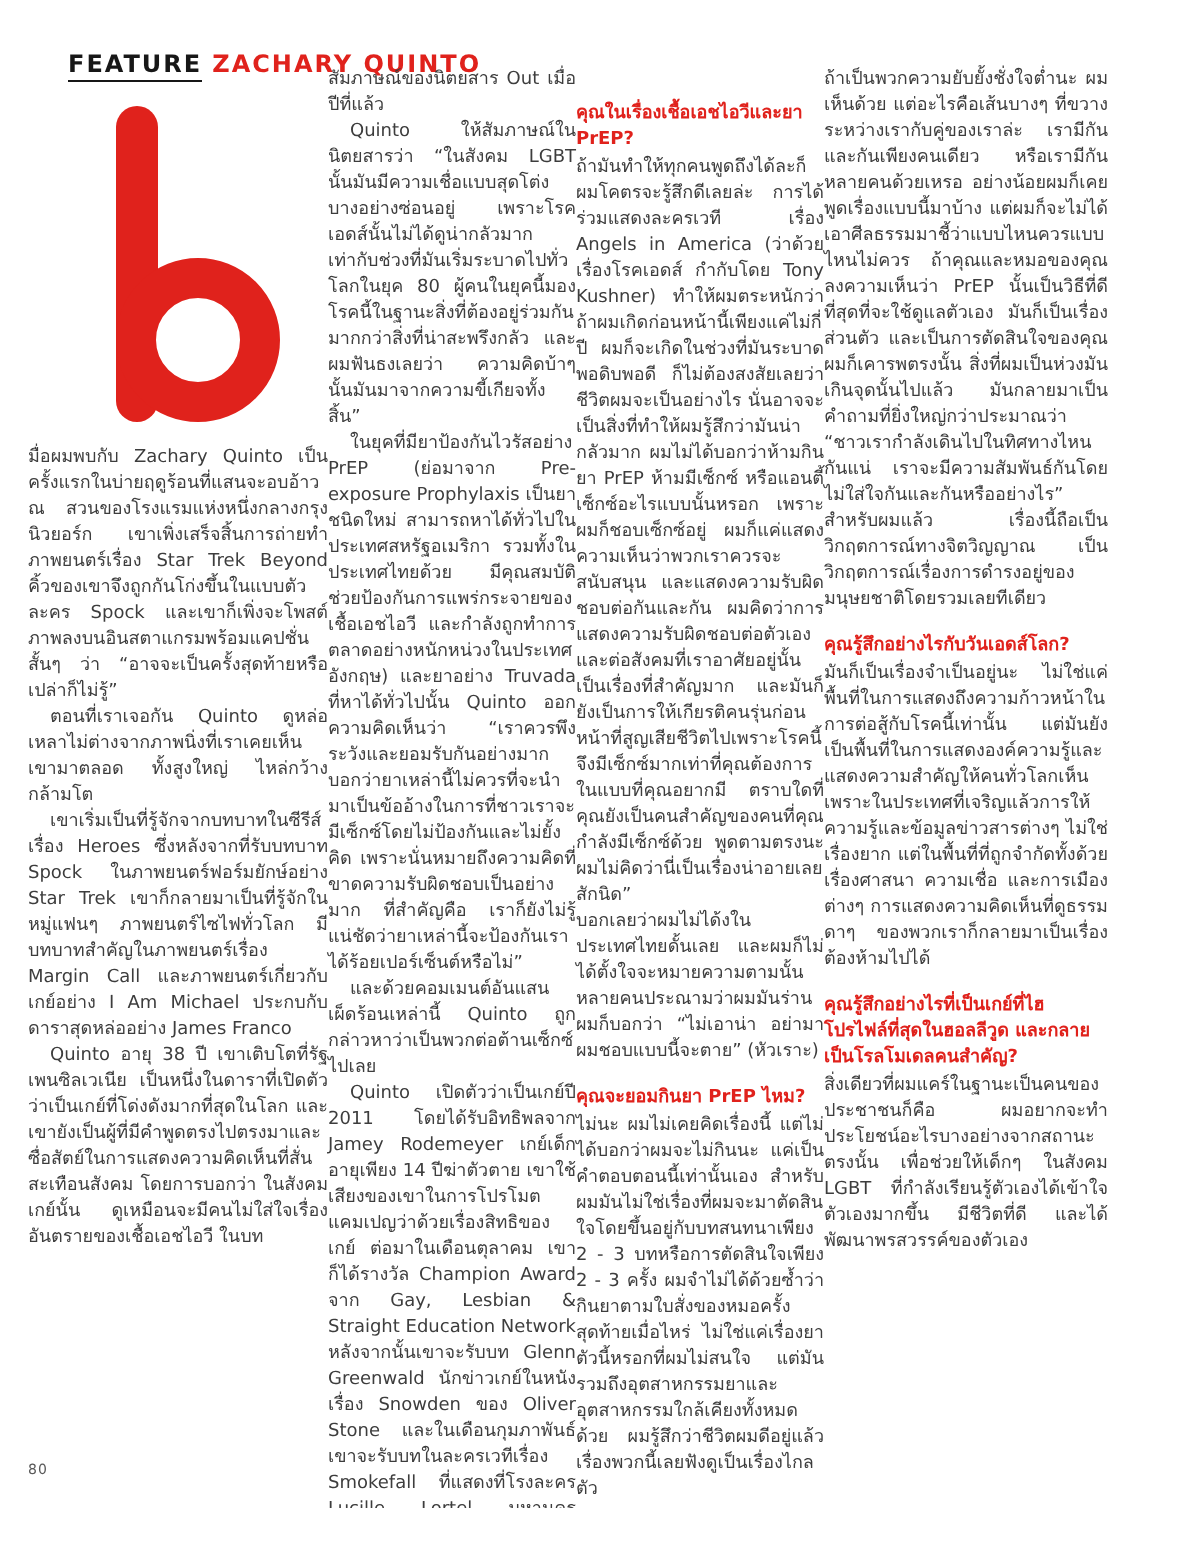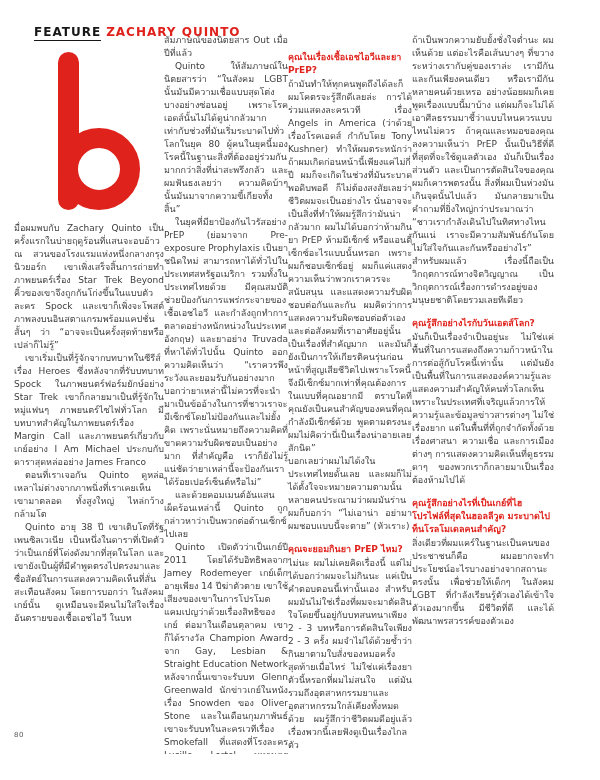--- a/index.html
+++ b/index.html
@@ -63,22 +63,22 @@
   <div class="col col1">
     <div class="kicker-row">
       <span class="kicker">FEATURE</span><span class="feature-name">ZACHARY QUINTO</span>
     </div>
     <div class="dropcap">
       <div class="dc-stem"></div>
       <div class="dc-ring"></div>
     </div>
     <div class="paras">
         <p class="lead">มื่อผมพบกับ Zachary Quinto เป็นครั้งแรกในบ่ายฤดูร้อนที่แสนจะอบอ้าว ณ สวนของโรงแรมแห่งหนึ่งกลางกรุงนิวยอร์ก เขาเพิ่งเสร็จสิ้นการถ่ายทำภาพยนตร์เรื่อง Star Trek Beyond คิ้วของเขาจึงถูกกันโก่งขึ้นในแบบตัวละคร Spock และเขาก็เพิ่งจะโพสต์ภาพลงบนอินสตาแกรมพร้อมแคปชั่นสั้นๆ ว่า “อาจจะเป็นครั้งสุดท้ายหรือเปล่าก็ไม่รู้”</p>
+        <p class="body">ตอนที่เราเจอกัน Quinto ดูหล่อเหลาไม่ต่างจากภาพนิ่งที่เราเคยเห็นเขามาตลอด ทั้งสูงใหญ่ ไหล่กว้าง กล้ามโต</p>
         <p class="body">เขาเริ่มเป็นที่รู้จักจากบทบาทในซีรีส์เรื่อง Heroes ซึ่งหลังจากที่รับบทบาท Spock ในภาพยนตร์ฟอร์มยักษ์อย่าง Star Trek เขาก็กลายมาเป็นที่รู้จักในหมู่แฟนๆ ภาพยนตร์ไซไฟทั่วโลก มีบทบาทสำคัญในภาพยนตร์เรื่อง Margin Call และภาพยนตร์เกี่ยวกับเกย์อย่าง I Am Michael ประกบกับดาราสุดหล่ออย่าง James Franco</p>
-        <p class="body">ตอนที่เราเจอกัน Quinto ดูหล่อเหลาไม่ต่างจากภาพนิ่งที่เราเคยเห็นเขามาตลอด ทั้งสูงใหญ่ ไหล่กว้าง กล้ามโต</p>
         <p class="body">Quinto อายุ 38 ปี เขาเติบโตที่รัฐเพนซิลเวเนีย เป็นหนึ่งในดาราที่เปิดตัวว่าเป็นเกย์ที่โด่งดังมากที่สุดในโลก และเขายังเป็นผู้ที่มีคำพูดตรงไปตรงมาและซื่อสัตย์ในการแสดงความคิดเห็นที่สั่นสะเทือนสังคม โดยการบอกว่า ในสังคมเกย์นั้น ดูเหมือนจะมีคนไม่ใส่ใจเรื่องอันตรายของเชื้อเอชไอวี ในบท</p>
       </div>
   </div>
 
   <div class="col col2 paras">
       <p class="flush">สัมภาษณ์ของนิตยสาร Out เมื่อปีที่แล้ว</p>
       <p class="body">Quinto ให้สัมภาษณ์ในนิตยสารว่า “ในสังคม LGBT นั้นมันมีความเชื่อแบบสุดโต่งบางอย่างซ่อนอยู่ เพราะโรคเอดส์นั้นไม่ได้ดูน่ากลัวมากเท่ากับช่วงที่มันเริ่มระบาดไปทั่วโลกในยุค 80 ผู้คนในยุคนี้มองโรคนี้ในฐานะสิ่งที่ต้องอยู่ร่วมกันมากกว่าสิ่งที่น่าสะพรึงกลัว และผมฟันธงเลยว่า ความคิดบ้าๆ นั้นมันมาจากความขี้เกียจทั้งสิ้น”</p>
       <p class="body">ในยุคที่มียาป้องกันไวรัสอย่าง PrEP (ย่อมาจาก Pre-exposure Prophylaxis เป็นยาชนิดใหม่ สามารถหาได้ทั่วไปในประเทศสหรัฐอเมริกา รวมทั้งในประเทศไทยด้วย มีคุณสมบัติช่วยป้องกันการแพร่กระจายของเชื้อเอชไอวี และกำลังถูกทำการตลาดอย่างหนักหน่วงในประเทศอังกฤษ) และยาอย่าง Truvada ที่หาได้ทั่วไปนั้น Quinto ออกความคิดเห็นว่า “เราควรพึงระวังและยอมรับกันอย่างมาก บอกว่ายาเหล่านี้ไม่ควรที่จะนำมาเป็นข้ออ้างในการที่ชาวเราจะมีเซ็กซ์โดยไม่ป้องกันและไม่ยั้งคิด เพราะนั่นหมายถึงความคิดที่ขาดความรับผิดชอบเป็นอย่างมาก ที่สำคัญคือ เราก็ยังไม่รู้แน่ชัดว่ายาเหล่านี้จะป้องกันเราได้ร้อยเปอร์เซ็นต์หรือไม่”</p>
       <p class="body">และด้วยคอมเมนต์อันแสนเผ็ดร้อนเหล่านี้ Quinto ถูกกล่าวหาว่าเป็นพวกต่อต้านเซ็กซ์ไปเลย</p>
       <p class="body">Quinto เปิดตัวว่าเป็นเกย์ปี 2011 โดยได้รับอิทธิพลจาก Jamey Rodemeyer เกย์เด็กอายุเพียง 14 ปีฆ่าตัวตาย เขาใช้เสียงของเขาในการโปรโมตแคมเปญว่าด้วยเรื่องสิทธิของเกย์ ต่อมาในเดือนตุลาคม เขาก็ได้รางวัล Champion Award จาก Gay, Lesbian &amp; Straight Education Network หลังจากนั้นเขาจะรับบท Glenn Greenwald นักข่าวเกย์ในหนังเรื่อง Snowden ของ Oliver Stone และในเดือนกุมภาพันธ์ เขาจะรับบทในละครเวทีเรื่อง Smokefall ที่แสดงที่โรงละคร Lucille Lortel มหานครนิวยอร์ก</p>
@@ -87,19 +87,19 @@
       <p class="heading first">คุณในเรื่องเชื้อเอชไอวีและยา PrEP?</p>
       <p class="flush">ถ้ามันทำให้ทุกคนพูดถึงได้ละก็ ผมโคตรจะรู้สึกดีเลยล่ะ การได้ร่วมแสดงละครเวที เรื่อง Angels in America (ว่าด้วยเรื่องโรคเอดส์ กำกับโดย Tony Kushner) ทำให้ผมตระหนักว่า ถ้าผมเกิดก่อนหน้านี้เพียงแค่ไม่กี่ปี ผมก็จะเกิดในช่วงที่มันระบาดพอดิบพอดี ก็ไม่ต้องสงสัยเลยว่าชีวิตผมจะเป็นอย่างไร นั่นอาจจะเป็นสิ่งที่ทำให้ผมรู้สึกว่ามันน่ากลัวมาก ผมไม่ได้บอกว่าห้ามกินยา PrEP ห้ามมีเซ็กซ์ หรือแอนตี้เซ็กซ์อะไรแบบนั้นหรอก เพราะผมก็ชอบเซ็กซ์อยู่ ผมก็แค่แสดงความเห็นว่าพวกเราควรจะสนับสนุน และแสดงความรับผิดชอบต่อกันและกัน ผมคิดว่าการแสดงความรับผิดชอบต่อตัวเอง และต่อสังคมที่เราอาศัยอยู่นั้นเป็นเรื่องที่สำคัญมาก และมันก็ยังเป็นการให้เกียรติคนรุ่นก่อนหน้าที่สูญเสียชีวิตไปเพราะโรคนี้ จึงมีเซ็กซ์มากเท่าที่คุณต้องการ ในแบบที่คุณอยากมี ตราบใดที่คุณยังเป็นคนสำคัญของคนที่คุณกำลังมีเซ็กซ์ด้วย พูดตามตรงนะ ผมไม่คิดว่านี่เป็นเรื่องน่าอายเลยสักนิด”</p>
       <p class="flush">บอกเลยว่าผมไม่ได้งในประเทศไทยดั้นเลย และผมก็ไม่ได้ตั้งใจจะหมายความตามนั้น หลายคนประณามว่าผมมันร่าน ผมก็บอกว่า “ไม่เอาน่า อย่ามา ผมชอบแบบนี้จะตาย” (หัวเราะ)</p>
       <p class="heading">คุณจะยอมกินยา PrEP ไหม?</p>
       <p class="flush">ไม่นะ ผมไม่เคยคิดเรื่องนี้ แต่ไม่ได้บอกว่าผมจะไม่กินนะ แค่เป็นคำตอบตอนนี้เท่านั้นเอง สำหรับผมมันไม่ใช่เรื่องที่ผมจะมาตัดสินใจโดยขึ้นอยู่กับบทสนทนาเพียง 2 - 3 บทหรือการตัดสินใจเพียง 2 - 3 ครั้ง ผมจำไม่ได้ด้วยซ้ำว่ากินยาตามใบสั่งของหมอครั้งสุดท้ายเมื่อไหร่ ไม่ใช่แค่เรื่องยาตัวนี้หรอกที่ผมไม่สนใจ แต่มันรวมถึงอุตสาหกรรมยาและอุตสาหกรรมใกล้เคียงทั้งหมดด้วย ผมรู้สึกว่าชีวิตผมดีอยู่แล้ว เรื่องพวกนี้เลยฟังดูเป็นเรื่องไกลตัว</p>
     </div>
   <div class="col col4 paras">
       <p class="flush">ถ้าเป็นพวกความยับยั้งชั่งใจต่ำนะ ผมเห็นด้วย แต่อะไรคือเส้นบางๆ ที่ขวางระหว่างเรากับคู่ของเราล่ะ เรามีกันและกันเพียงคนเดียว หรือเรามีกันหลายคนด้วยเหรอ อย่างน้อยผมก็เคยพูดเรื่องแบบนี้มาบ้าง แต่ผมก็จะไม่ได้เอาศีลธรรมมาชี้ว่าแบบไหนควรแบบไหนไม่ควร ถ้าคุณและหมอของคุณลงความเห็นว่า PrEP นั้นเป็นวิธีที่ดีที่สุดที่จะใช้ดูแลตัวเอง มันก็เป็นเรื่องส่วนตัว และเป็นการตัดสินใจของคุณ ผมก็เคารพตรงนั้น สิ่งที่ผมเป็นห่วงมันเกินจุดนั้นไปแล้ว มันกลายมาเป็นคำถามที่ยิ่งใหญ่กว่าประมาณว่า “ชาวเรากำลังเดินไปในทิศทางไหนกันแน่ เราจะมีความสัมพันธ์กันโดยไม่ใส่ใจกันและกันหรืออย่างไร” สำหรับผมแล้ว เรื่องนี้ถือเป็นวิกฤตการณ์ทางจิตวิญญาณ เป็นวิกฤตการณ์เรื่องการดำรงอยู่ของมนุษยชาติโดยรวมเลยทีเดียว</p>
       <p class="heading">คุณรู้สึกอย่างไรกับวันเอดส์โลก?</p>
       <p class="flush">มันก็เป็นเรื่องจำเป็นอยู่นะ ไม่ใช่แค่พื้นที่ในการแสดงถึงความก้าวหน้าในการต่อสู้กับโรคนี้เท่านั้น แต่มันยังเป็นพื้นที่ในการแสดงองค์ความรู้และแสดงความสำคัญให้คนทั่วโลกเห็น เพราะในประเทศที่เจริญแล้วการให้ความรู้และข้อมูลข่าวสารต่างๆ ไม่ใช่เรื่องยาก แต่ในพื้นที่ที่ถูกจำกัดทั้งด้วยเรื่องศาสนา ความเชื่อ และการเมืองต่างๆ การแสดงความคิดเห็นที่ดูธรรมดาๆ ของพวกเราก็กลายมาเป็นเรื่องต้องห้ามไปได้</p>
-      <p class="heading">คุณรู้สึกอย่างไรที่เป็นเกย์ที่ไฮโปรไฟล์ที่สุดในฮอลลีวูด มระบาดไปท็นโรลโมเดลคนสำคัญ?</p>
+      <p class="heading">คุณรู้สึกอย่างไรที่เป็นเกย์ที่ไฮโปรไฟล์ที่สุดในฮอลลีวูด และกลายเป็นโรลโมเดลคนสำคัญ?</p>
       <p class="flush">สิ่งเดียวที่ผมแคร์ในฐานะเป็นคนของประชาชนก็คือ ผมอยากจะทำประโยชน์อะไรบางอย่างจากสถานะตรงนั้น เพื่อช่วยให้เด็กๆ ในสังคม LGBT ที่กำลังเรียนรู้ตัวเองได้เข้าใจตัวเองมากขึ้น มีชีวิตที่ดี และได้พัฒนาพรสวรรค์ของตัวเอง</p>
     </div>
 
 </div>
 
 <div class="pagenum">80</div>
 
 </body></html>

